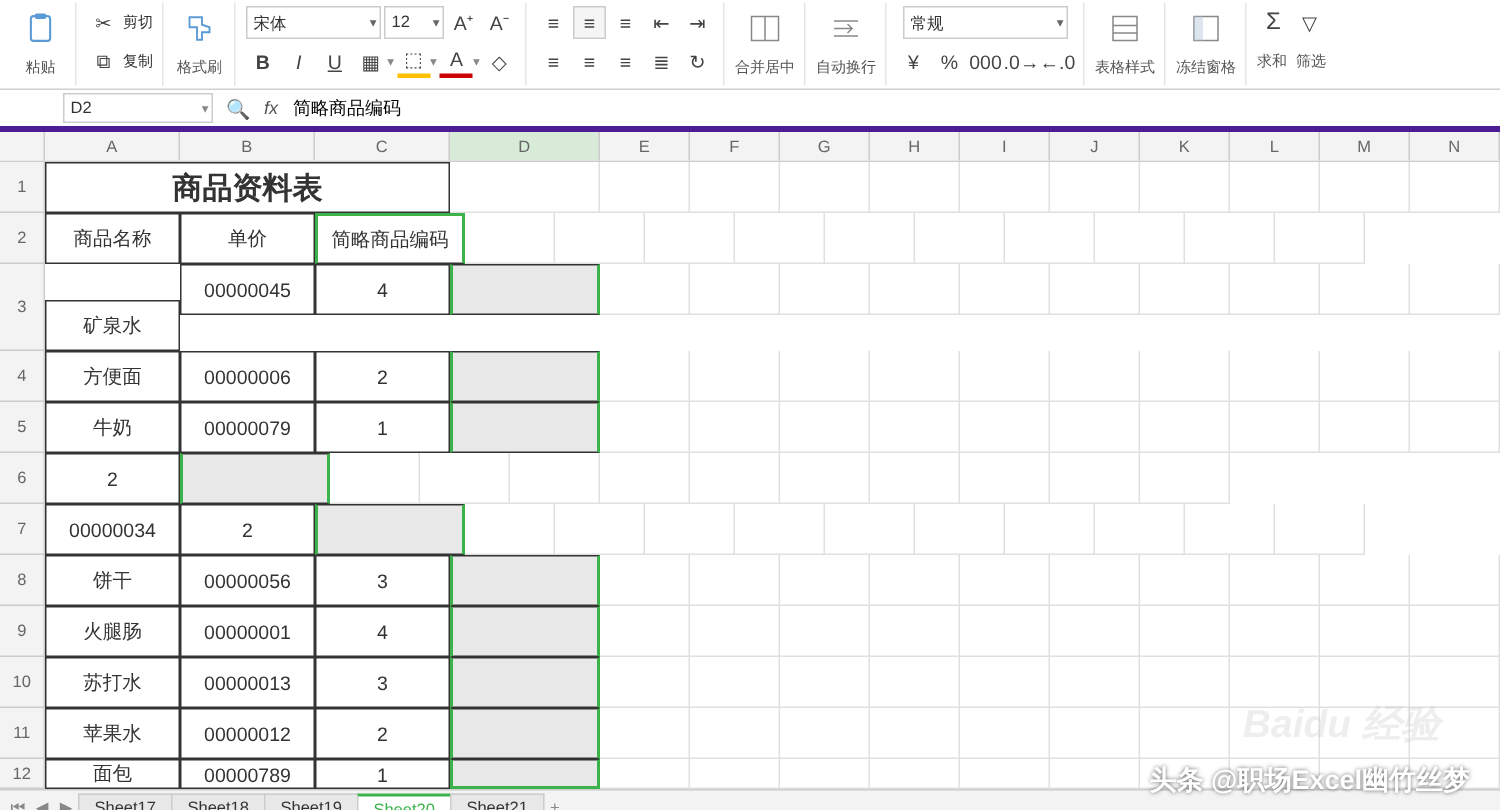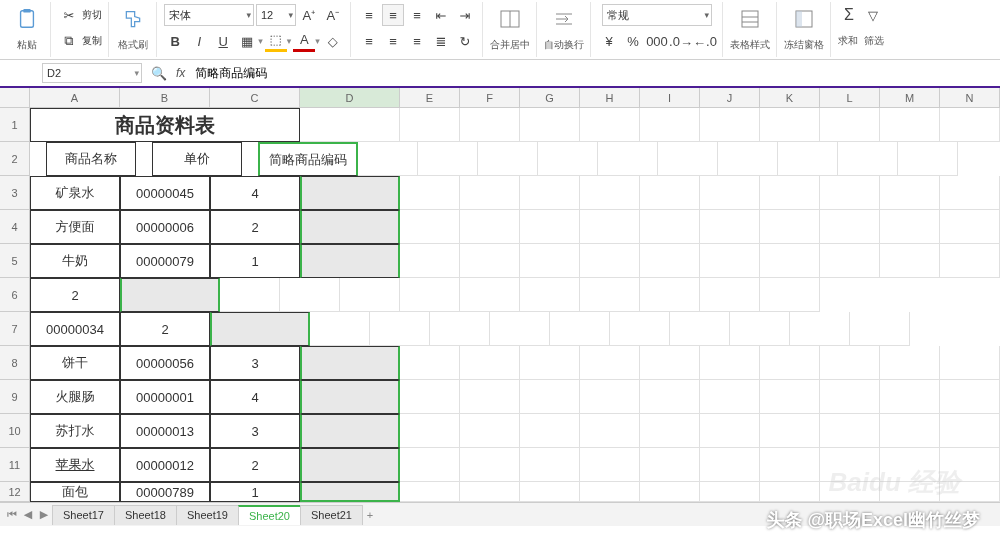--- a/index.html
+++ b/index.html
@@ -9,35 +9,35 @@
 .tool-group:last-child { border-right: none; }
 .tool-big { width: 34px; height: 34px; display: flex; align-items: center; justify-content: center; cursor: pointer; }
 .tool-label { font-size: 10px; color: #555; margin-top: 2px; }
 .tool-row { display: flex; gap: 2px; align-items: center; height: 26px; }
 .tool-btn { width: 22px; height: 22px; display: flex; align-items: center; justify-content: center; cursor: pointer; font-size: 13px; color: #444; }
 .tool-btn.boxed { border: 1px solid #ccc; background: #f5f5f5; }
 .tool-select { height: 22px; border: 1px solid #ccc; background: #fff; font-size: 11px; padding: 0 14px 0 4px; position: relative; cursor: pointer; display: flex; align-items: center; }
 .tool-select::after { content: "▾"; position: absolute; right: 2px; font-size: 9px; color: #666; }
 .dd { font-size: 9px; color: #888; margin-left: -2px; }
 
-.namebox-row { height: 28px; background: #fff; border-bottom: 2px solid #4c1d95; display: flex; align-items: center; padding: 0 6px; gap: 6px; }
+.namebox-row { height: 28px; background: #fff; border-bottom: 4px solid #4c1d95; display: flex; align-items: center; padding: 0 6px; gap: 6px; }
 .namebox { width: 100px; height: 20px; border: 1px solid #ccc; display: flex; align-items: center; padding: 0 4px; font-size: 11px; position: relative; }
 .namebox::after { content: "▾"; position: absolute; right: 2px; font-size: 9px; color: #888; }
 .fx-icon { font-style: italic; font-size: 12px; color: #555; }
 .formula-input { flex: 1; height: 20px; border: none; font-size: 12px; padding: 0 4px; outline: none; }
 
 .grid-wrap { position: relative; }
 .col-headers { display: flex; height: 20px; background: #f3f3f3; border-bottom: 1px solid #ccc; }
 .corner { width: 30px; border-right: 1px solid #ccc; background: #f3f3f3; }
 .col-h { border-right: 1px solid #ccc; display: flex; align-items: center; justify-content: center; font-size: 11px; color: #666; background: #f3f3f3; }
 .col-h.sel { background: #d8ead8; }
 .row { display: flex; }
 .row-h { width: 30px; background: #f3f3f3; border-right: 1px solid #ccc; border-bottom: 1px solid #ccc; display: flex; align-items: center; justify-content: center; font-size: 11px; color: #666; }
 .cell { border-right: 1px solid #e0e0e0; border-bottom: 1px solid #e0e0e0; height: 34px; display: flex; align-items: center; justify-content: center; font-size: 13px; background: #fff; }
-.cell.hd { border: 1px solid #333; font-size: 13px; margin-left: 16px; }
+.cell.hd { border: 1px solid #333; font-size: 13px; }
 .cell.title { border: 1px solid #333; font-size: 20px; font-weight: bold; }
 .cell.data { border: 1px solid #333; }
 .cell.dsel { background: #e8e8e8; border-left: 2px solid #3bb34a; border-right: 2px solid #3bb34a; }
 .cell.dsel.top { border-top: 2px solid #3bb34a; background: #fff; }
 .cell.dsel.bot { border-bottom: 2px solid #3bb34a; }
 .row .cell:first-of-type { }
 .row.short .cell, .row.short .row-h { height: 20px; }
 
 .tabs { height: 24px; background: #f3f3f3; border-top: 1px solid #ccc; display: flex; align-items: center; padding: 0 4px; gap: 0; font-size: 11px; }
 .tab-nav { width: 16px; text-align: center; color: #888; cursor: pointer; }
@@ -233,21 +233,21 @@
         <div class="cell" style="width: 60px;"></div>
         <div class="cell" style="width: 60px;"></div>
         <div class="cell" style="width: 60px;"></div>
         <div class="cell" style="width: 60px;"></div>
         <div class="cell" style="width: 60px;"></div>
         <div class="cell" style="width: 60px;"></div>
         <div class="cell" style="width: 60px;"></div>
       </div>
       <div class="row">
         <div class="row-h">3</div>
-        <div class="cell data" style="width: 90px;">矿泉水</div>
+        <div class="cell data" style="width: 90px; margin-top: 24px;">矿泉水</div>
         <div class="cell data" style="width: 90px;">00000045</div>
         <div class="cell data" style="width: 90px;">4</div>
         <div class="cell data dsel" style="width: 100px;"></div>
         <div class="cell" style="width: 60px;"></div>
         <div class="cell" style="width: 60px;"></div>
         <div class="cell" style="width: 60px;"></div>
         <div class="cell" style="width: 60px;"></div>
         <div class="cell" style="width: 60px;"></div>
         <div class="cell" style="width: 60px;"></div>
         <div class="cell" style="width: 60px;"></div>
@@ -366,21 +366,21 @@
         <div class="cell" style="width: 60px;"></div>
         <div class="cell" style="width: 60px;"></div>
         <div class="cell" style="width: 60px;"></div>
         <div class="cell" style="width: 60px;"></div>
         <div class="cell" style="width: 60px;"></div>
         <div class="cell" style="width: 60px;"></div>
         <div class="cell" style="width: 60px;"></div>
       </div>
       <div class="row">
         <div class="row-h">11</div>
-        <div class="cell data" style="width: 90px; text-decoration: underline;">苹果水</div>
+        <div class="cell data" style="width: 90px;">苹果水</div>
         <div class="cell data" style="width: 90px;">00000012</div>
         <div class="cell data" style="width: 90px;">2</div>
         <div class="cell data dsel" style="width: 100px;"></div>
         <div class="cell" style="width: 60px;"></div>
         <div class="cell" style="width: 60px;"></div>
         <div class="cell" style="width: 60px;"></div>
         <div class="cell" style="width: 60px;"></div>
         <div class="cell" style="width: 60px;"></div>
         <div class="cell" style="width: 60px;"></div>
         <div class="cell" style="width: 60px;"></div>

